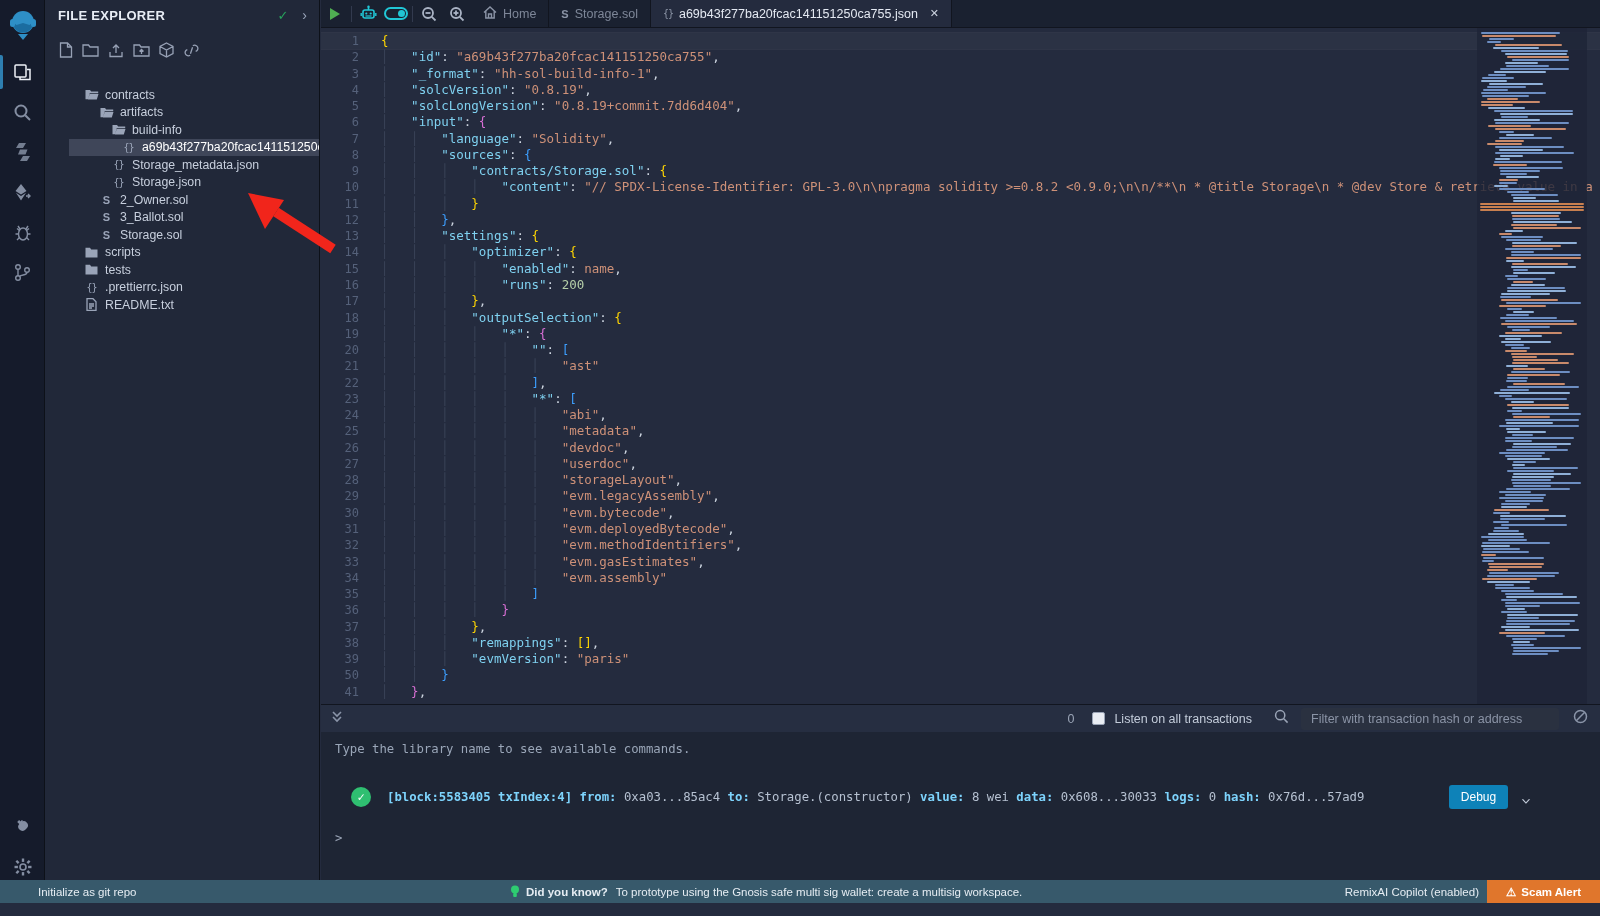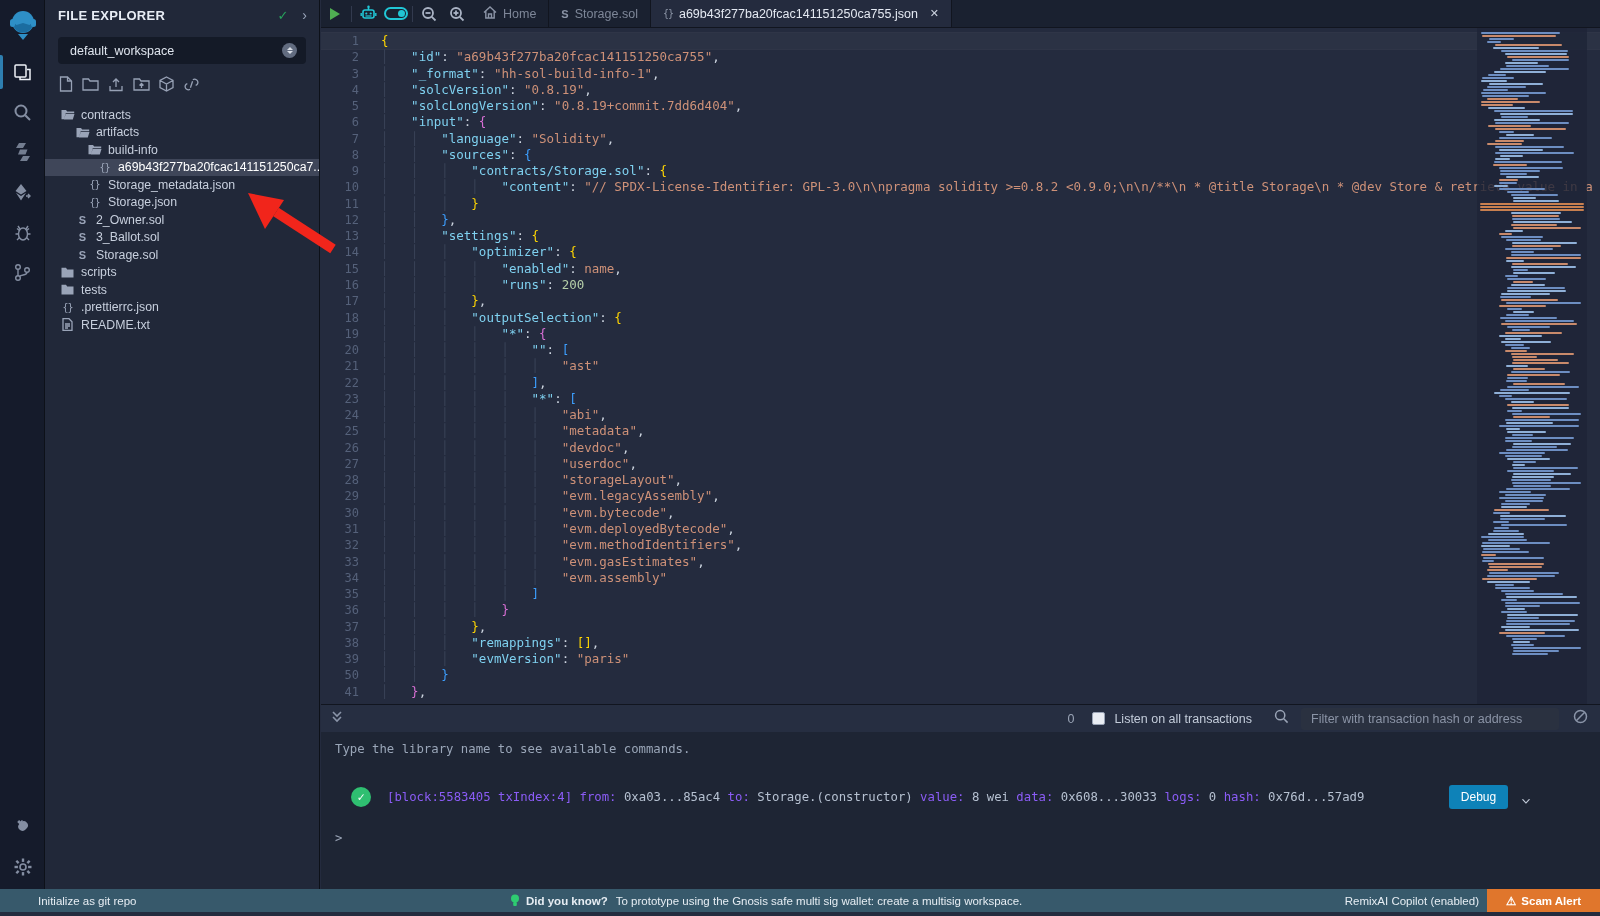--- a/index.html
+++ b/index.html
@@ -3,21 +3,21 @@
 <meta charset="utf-8">
 <style>
   * { margin:0; padding:0; box-sizing:border-box; }
   html,body { width:1600px; height:916px; overflow:hidden; background:#242b3e;
     font-family:"Liberation Sans", sans-serif; }
 
   
   #rail { position:absolute; left:0; top:0; bottom:23px; width:45px; background:#151b2b; border-right:1px solid #0d1119; z-index:10; }
   #panel { position:absolute; left:45px; top:0; bottom:23px; width:275px; background:#212839; border-right:1px solid #0d1119; z-index:5; }
   #main { position:absolute; left:321px; top:0; bottom:23px; right:0; background:#242b3e; }
-  #statusbar { position:absolute; left:0; bottom:4px; width:1600px; height:23px; background:#37596b; z-index:30; display:flex; align-items:center; }
+  #statusbar { position:absolute; left:0; bottom:13px; width:1600px; height:23px; background:#37596b; z-index:30; display:flex; align-items:center; }
 
   
   .rail-logo { width:45px; height:52px; display:flex; align-items:center; justify-content:center; }
   .rail-item { position:relative; width:45px; height:40px; display:flex; align-items:center; justify-content:center; color:#848ea2; }
   .rail-item.active { color:#eef2f8; }
   .rail-item.active::before { content:""; position:absolute; left:0; top:3px; bottom:3px; width:3px; background:#2e7fb0; border-radius:0 2px 2px 0; }
   .rail-bottom { position:absolute; bottom:6px; left:0; width:45px; }
   .rail-item svg { display:block; }
 
   
@@ -29,21 +29,21 @@
   .fx-burger { margin-right:10px; }
   .fx-wslabel { color:#9aa6bd; font-size:11px; letter-spacing:.4px; flex:1; }
   .fx-signin { display:flex; align-items:center; gap:5px; color:#dde3ee; font-size:12px; }
   .fx-dd { display:flex; align-items:center; margin:7px 13px 0 13px; height:27px; background:#141a27; border-radius:4px; padding:0 9px 0 12px; }
   .fx-ddtext { color:#dfe5ee; font-size:12.5px; flex:1; }
   .fx-ddicon { width:15px; height:15px; border-radius:50%; background:#626c80; display:flex; flex-direction:column; align-items:center; justify-content:center; gap:1px; }
   .fx-ddicon i { display:block; width:0; height:0; border-left:3px solid transparent; border-right:3px solid transparent; }
   .fx-ddicon i.up { border-bottom:3px solid #d8dde6; }
   .fx-ddicon i.dn { border-top:3px solid #d8dde6; }
   .fx-tools { display:flex; align-items:center; gap:9px; padding:12px 13px 8px 14px; color:#97a1b5; }
-  .tree { margin-top:2px; }
+  .tree { margin-top:16px;padding-left:24px; }
   .tree-row { display:flex; align-items:center; height:17.5px; color:#c7cfdd; font-size:12.3px; cursor:pointer; }
   .tree-row.selected { background:#3f4659; color:#fff; }
   .tree-ic { width:15px; display:flex; justify-content:center; margin-right:6px; color:#97a1b5; flex:none; }
   .tree-lbl { white-space:nowrap; overflow:hidden; }
   .ic-json { font-family:"DejaVu Sans Mono",monospace; font-size:10px; color:#9aa4b8; letter-spacing:-1px; }
   .ic-sol { font-size:11px; font-weight:700; color:#9aa4b8; }
 
   
   #tabbar { display:flex; align-items:stretch; height:28px; background:#1a2130; border-bottom:1px solid #11151f; }
   .tb-actions { display:flex; align-items:center; gap:0; }
@@ -75,21 +75,21 @@
   .term-head .spacer { flex:1; }
   .term-badge { color:#9aa4b6; font-size:12.5px; margin-right:18px; }
   .term-chk { width:13px; height:13px; border:1px solid #9aa4b6; border-radius:2px; background:#e9edf3; margin-right:9px; }
   .term-listen { color:#c3ccda; font-size:12.5px; margin-right:22px; }
   .term-filter { width:258px; height:22px; background:#2a3140; border-radius:3px; color:#8b94a6; font-size:12.5px; display:flex; align-items:center; padding:0 10px; margin-right:14px; }
   .term-body { padding:9px 0 0 14px; font-family:"DejaVu Sans Mono", monospace; font-size:12.3px; color:#9aa6b8; }
   .term-line { height:17px; line-height:17px; white-space:pre; }
   .tx-row { display:flex; align-items:center; margin-top:27px; padding-right:70px; }
   .tx-check { width:20px; height:20px; border-radius:50%; background:#2fbf71; color:#fff; font-size:12px; display:flex; align-items:center; justify-content:center; margin:0 16px 0 16px; flex:none; }
   .tx-text { color:#b6c1d1; white-space:nowrap; overflow:hidden; flex:1; }
-  .tx-text b { color:#8b5cf6; font-weight:400; }
+  .tx-text b { color:#7dd3fc; font-weight:700; }
   .debug-btn { background:#0e82b8; color:#fff; font-family:"Liberation Sans",sans-serif; font-size:12px; padding:5px 12px; border-radius:3px; border:none; margin-left:14px; }
   .tx-chev { color:#c6cfdd; font-size:13px; margin-left:14px; transform:scaleX(1.4); }
   .prompt { margin-top:22px; color:#9aa4b6; }
 
   
   .sb-left { color:#e6edf3; font-size:11.5px; margin-left:38px; }
   .sb-tip { position:absolute; left:510px; display:flex; align-items:center; gap:6px; color:#e6edf3; font-size:11.5px; }
   .sb-tip b { font-weight:700; margin-right:2px; }
   .sb-right { position:absolute; right:121px; color:#e6edf3; font-size:11.5px; }
   .sb-scam { position:absolute; right:0; top:0; height:23px; width:113px; background:#e0762c; color:#fff; font-size:11.5px; font-weight:700; display:flex; align-items:center; justify-content:center; gap:5px; }
@@ -191,27 +191,20 @@
         </span>
       </div>
     </div>
 </div>
 
 <div id="panel">
   <div class="fx-header">
     <span class="fx-title">FILE EXPLORER</span>
     <span class="fx-check">✓</span>
     <span class="fx-chev">›</span>
-  </div>
-  <div class="fx-dd">
-    <span class="fx-ddtext">default_workspace</span>
-    <span class="fx-ddicon">
-        <i class="up"></i>
-        <i class="dn"></i>
-      </span>
   </div>
   <div class="fx-tools" id="fx-tools">
       <span><svg width="14" height="16" viewBox="0 0 14 16" class="ic">
           <path d="M1.5 1 h7 l4 4 v10 h-11 Z M8.5 1 v4 h4"></path>
         </svg></span>
       <span><svg width="17" height="14" viewBox="0 0 17 14" class="ic">
           <path d="M1 2 h5.5 l1.5 2 H16 v9 H1 Z"></path>
         </svg></span>
       <span><svg width="16" height="15" viewBox="0 0 16 15" class="ic">
           <path d="M8 10 V2 M5 5 L8 2 L11 5 M2 9 v4.5 h12 V9"></path>

